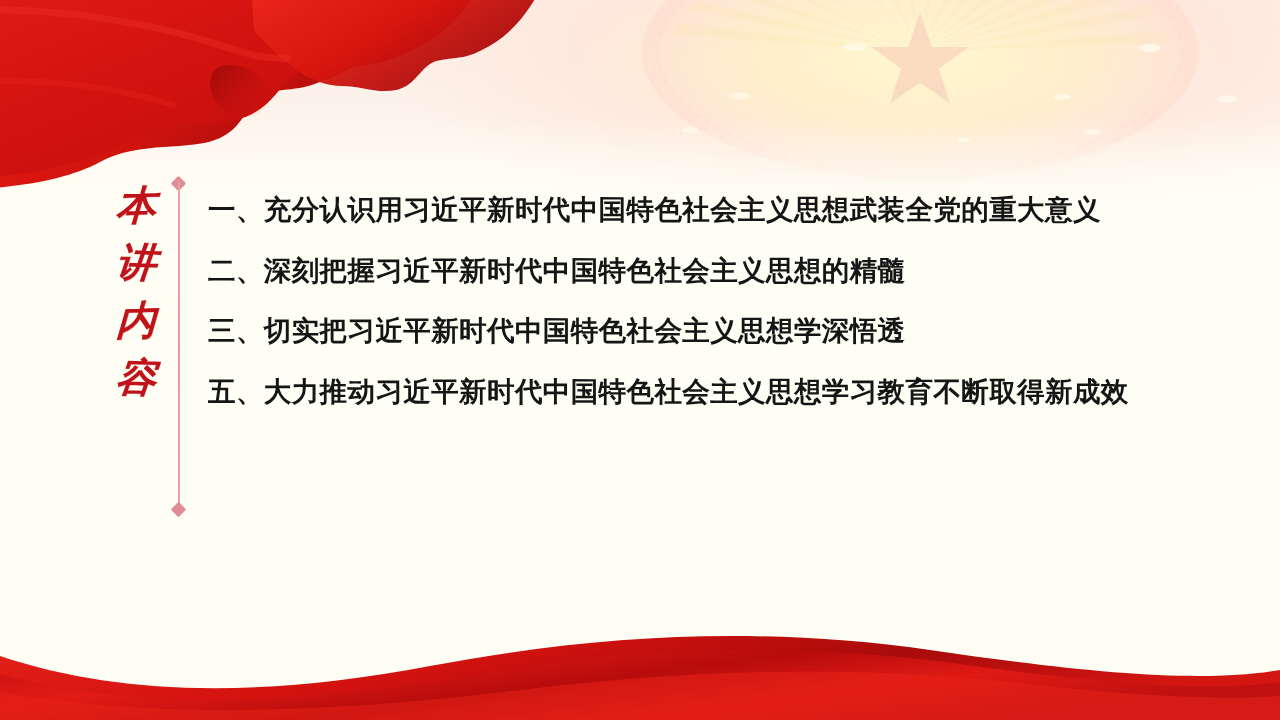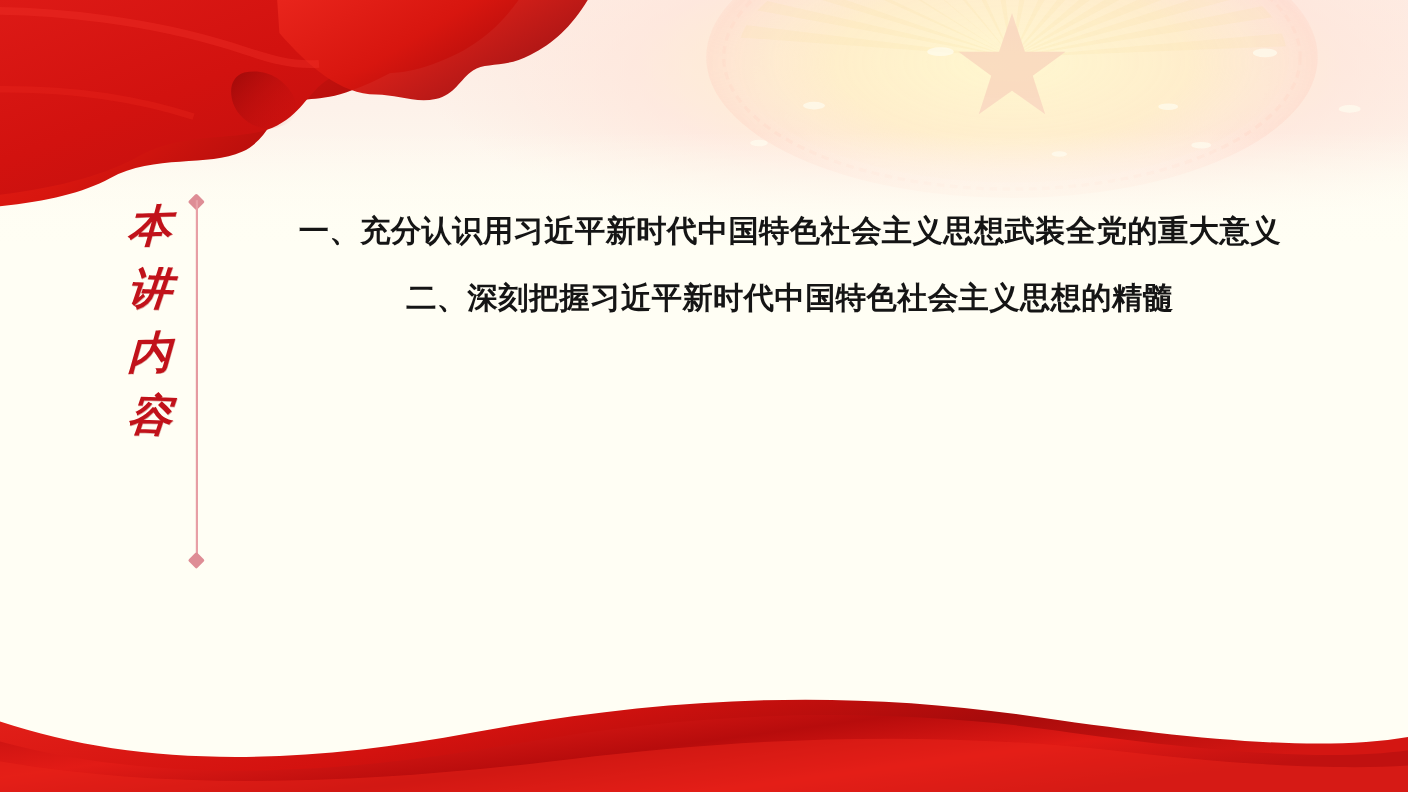--- a/index.html
+++ b/index.html
@@ -120,24 +120,23 @@
     height: 11px;
     background: #de8d95;
     transform: rotate(45deg);
     border-radius: 1.5px;
   }
   .diamond.top { top: 178px; }
   .diamond.bottom { top: 504px; }
 
   .list {
     position: absolute;
-    left: 198px;
+    left: 208px;
     top: 196px;
     width: 1040px;
-    text-align: center;
   }
   .list-item {
     display: block;
     font-family: "Liberation Sans", "DejaVu Sans", sans-serif;
     font-size: 27.5px;
     font-weight: 700;
     color: #151515;
     line-height: 1;
     margin-bottom: 33px;
     white-space: nowrap;
@@ -303,16 +302,18 @@
       <span class="vtitle-char">容</span>
     </div>
 
     <div class="diamond top"></div>
     <div class="divider"></div>
     <div class="diamond bottom"></div>
 
     <div class="list">
       <div class="list-item">一、充分认识用习近平新时代中国特色社会主义思想武装全党的重大意义</div>
       <div class="list-item">二、深刻把握习近平新时代中国特色社会主义思想的精髓</div>
+      <div class="list-item">三、切实把习近平新时代中国特色社会主义思想学深悟透</div>
+      <div class="list-item">五、大力推动习近平新时代中国特色社会主义思想学习教育不断取得新成效</div>
     </div>
 
   </div>
 </div>
 
 </body></html>

